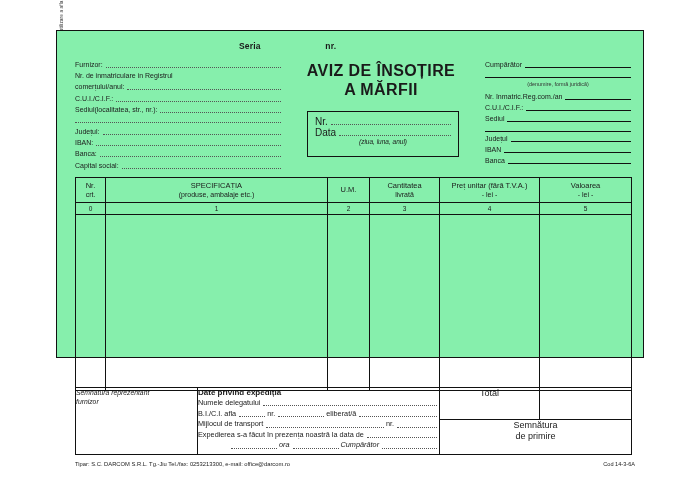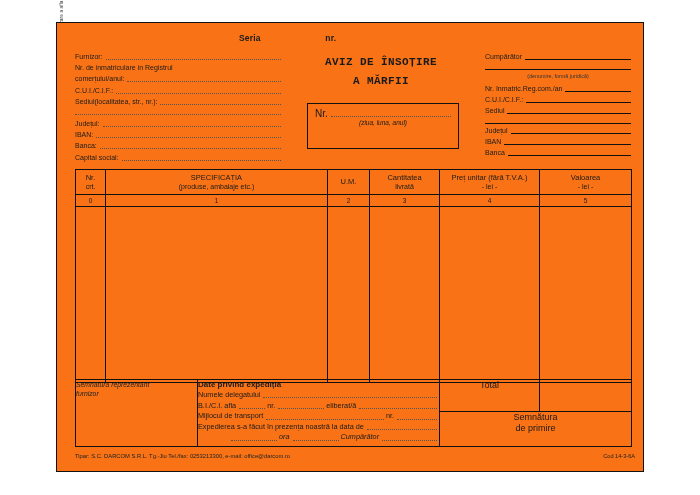--- a/index.html
+++ b/index.html
@@ -19,25 +19,25 @@
     position: relative;
     width: 700px;
     height: 495px;
     background: #ffffff;
   }
 
   
   .sheet {
     position: absolute;
     left: 56px;
-    top: 22px;
+    top: 30px;
     width: 588px;
-    height: 450px;
+    height: 328px;
     border: 1.6px solid #111;
-    background: #f97316;
+    background: #86efac;
     box-sizing: border-box;
   }
 
   
   .side-note {
     position: absolute;
     left: 56px;
     top: 150px;
     width: 310px;
     height: 12px;
@@ -110,25 +110,24 @@
 
   
   .title-block {
     position: absolute;
     left: 218px;
     top: 24px;
     width: 188px;
     text-align: center;
   }
   .title-1, .title-2 {
-    font-size: 11px;
+    font-size: 16px;
     font-weight: bold;
     letter-spacing: 0.4px;
     line-height: 19px;
-    font-family: Liberation Mono, monospace;
   }
 
   .nr-data-box {
     position: absolute;
     left: 238px;
     top: 74px;
     width: 152px;
     height: 46px;
     border: 1.4px solid #111;
     box-sizing: border-box;
@@ -358,20 +357,24 @@
         </div>
 
         <div class="title-block">
           <div class="title-1">AVIZ DE ÎNSOȚIRE</div>
           <div class="title-2">A MĂRFII</div>
         </div>
 
         <div class="nr-data-box">
           <div class="nd-line">
             <span>Nr.</span>
+            <span class="dots"></span>
+          </div>
+          <div class="nd-line">
+            <span>Data</span>
             <span class="dots"></span>
           </div>
           <div class="nd-caption">(ziua, luna, anul)</div>
         </div>
 
         <div class="buyer">
           <div class="buy-line">
             <span class="lbl">Cumpărător</span>
             <span class="rule"></span>
           </div>

